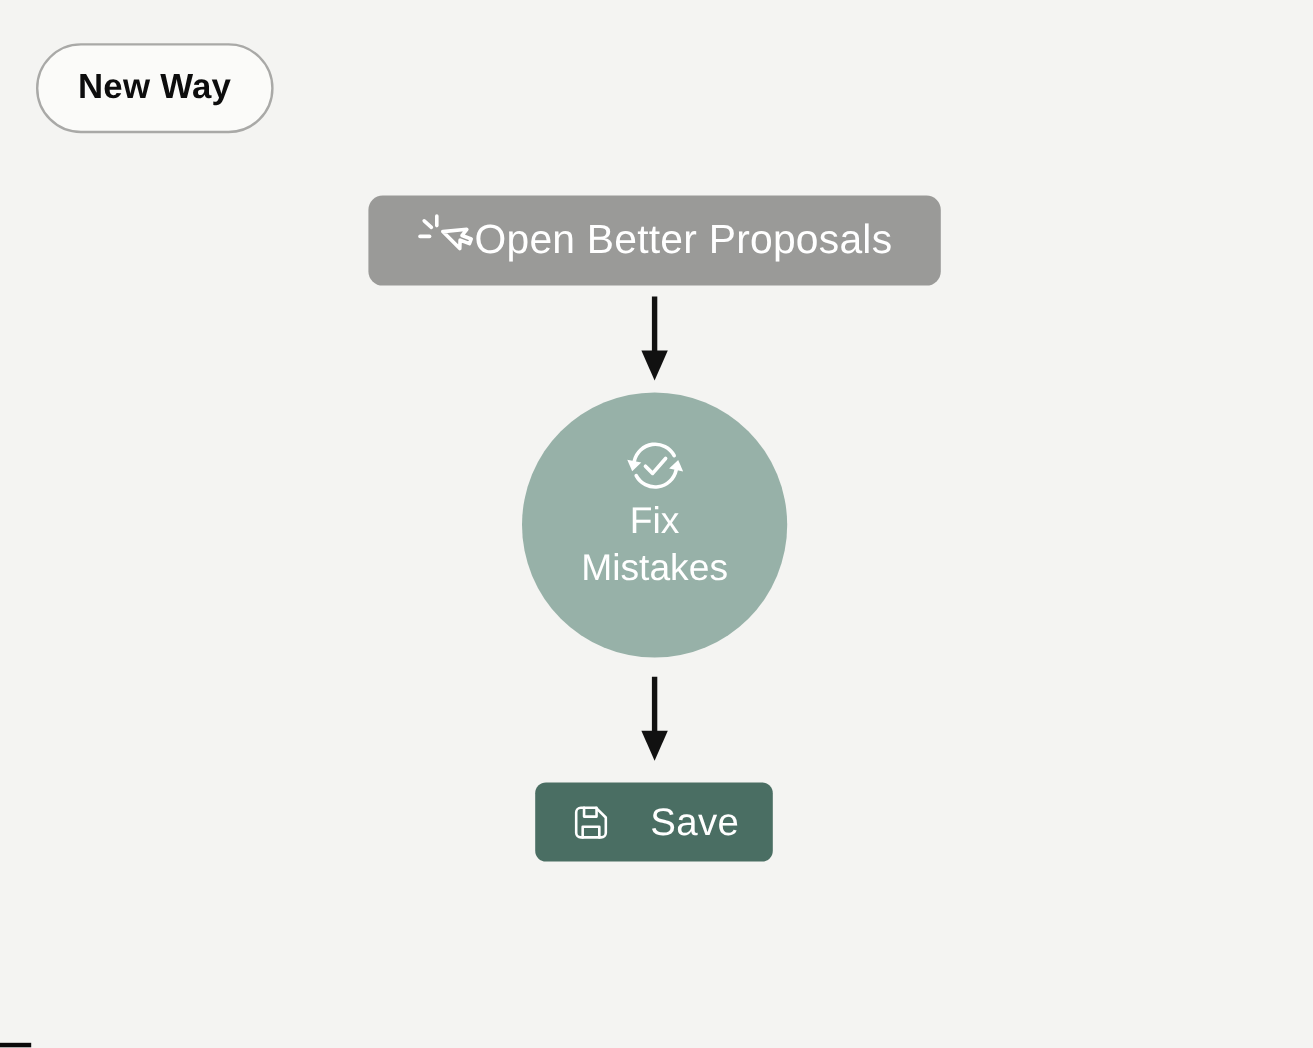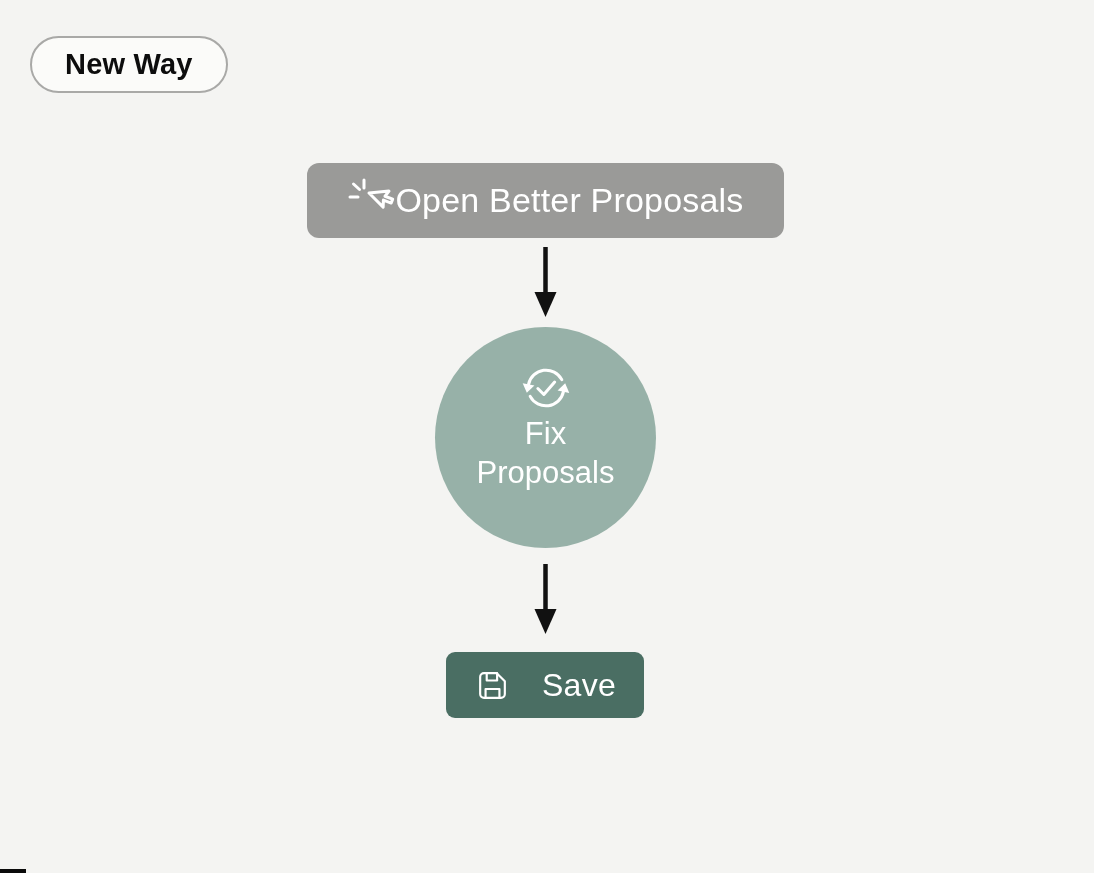--- a/index.html
+++ b/index.html
@@ -13,21 +13,21 @@
     height: 873px;
     background: #f4f4f2;
     overflow: hidden;
   }
 
   
   .pill {
     position: absolute;
     left: 30px;
     top: 36px;
-    height: 57px;
+    height: 75px;
     padding: 0 33px;
     box-sizing: border-box;
     display: flex;
     align-items: center;
     justify-content: center;
     border: 2px solid #a9a9a7;
     border-radius: 999px;
     background: #fbfbf9;
   }
   .pill span {
@@ -160,21 +160,21 @@
       <svg width="52" height="52" viewBox="0 0 48 48" fill="none" stroke="#ffffff" stroke-width="2.8" stroke-linecap="round" stroke-linejoin="round">
         <path d="M38.6 16.3 A16.5 16.5 0 0 0 7.9 20.6"></path>
         <polygon points="6.3,28.4 13.3,21.7 2.5,19.5" fill="#ffffff" stroke="none"></polygon>
         <path d="M9.4 31.7 A16.5 16.5 0 0 0 40.1 27.4"></path>
         <polygon points="41.7,19.6 45.5,28.5 34.7,26.3" fill="#ffffff" stroke="none"></polygon>
         <path d="M16.5 24.5 L22 30 L32 18.5"></path>
       </svg>
     </span>
     <div class="label">
       <div>Fix</div>
-      <div>Proposals</div>
+      <div>Mistakes</div>
     </div>
   </div>
 
   <div class="arrow arrow-2">
     <svg width="29" height="72" viewBox="0 0 29 72">
       <line x1="14.5" y1="1" x2="14.5" y2="50" stroke="#111111" stroke-width="4.5"></line>
       <polygon points="14.5,71 3.5,46 25.5,46" fill="#111111"></polygon>
     </svg>
   </div>
 

